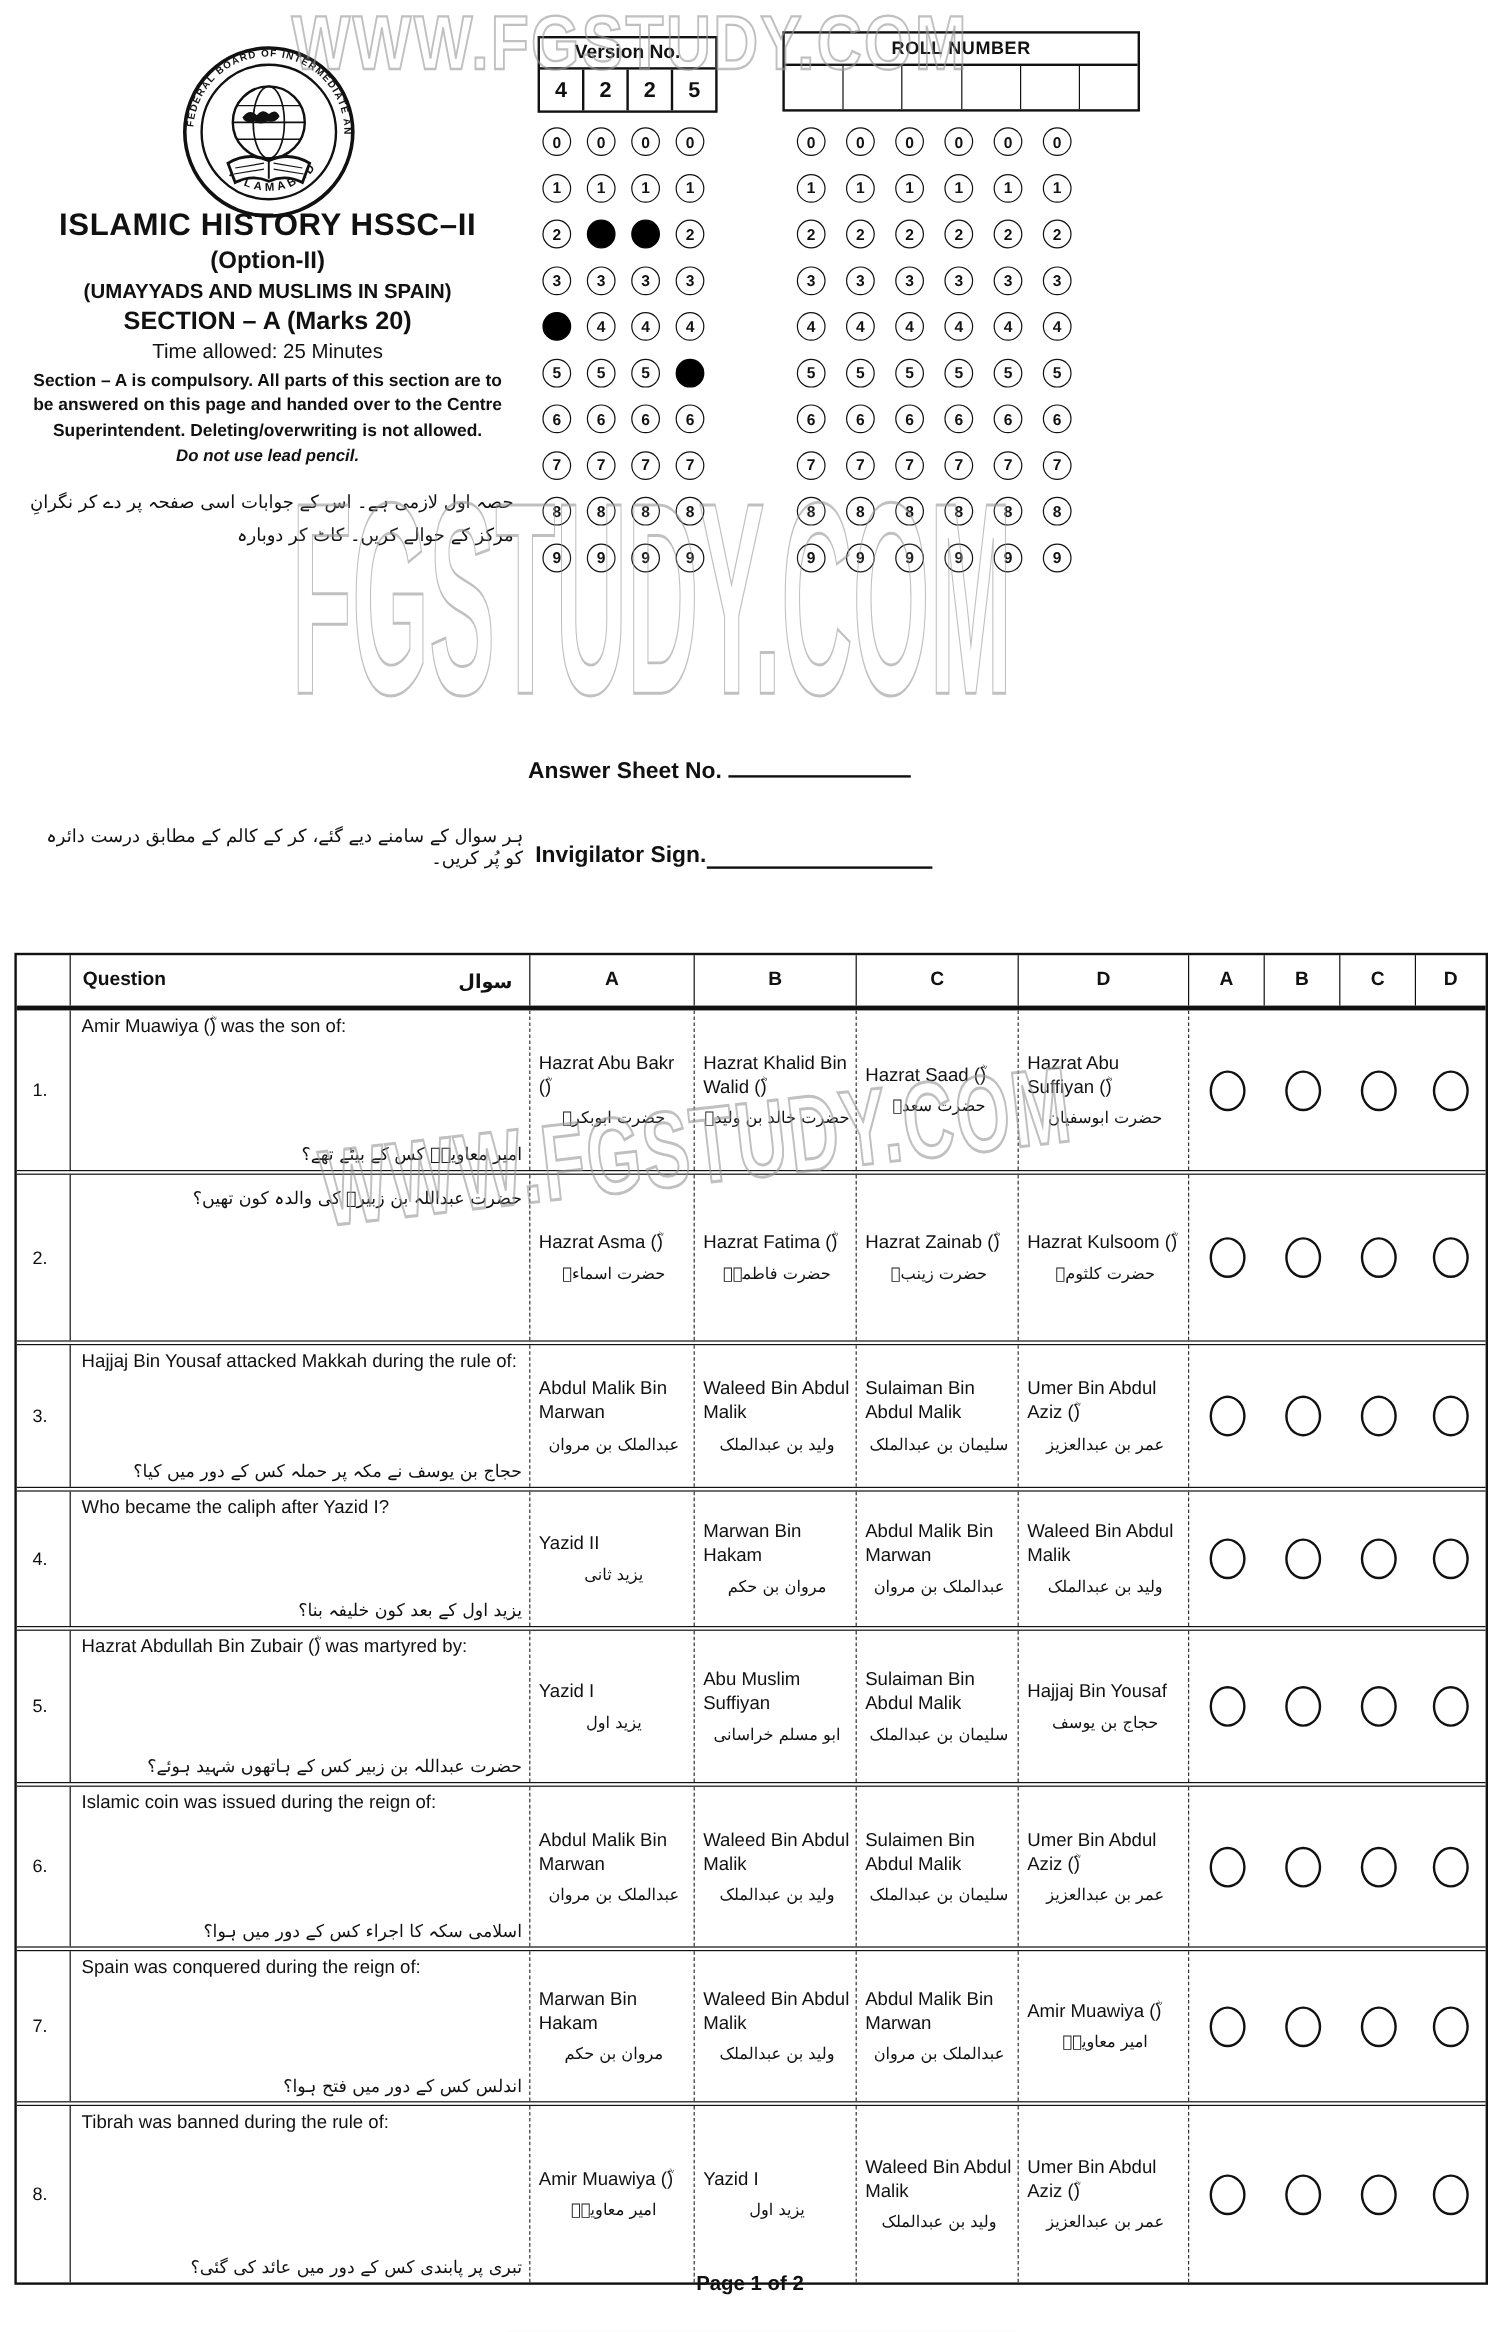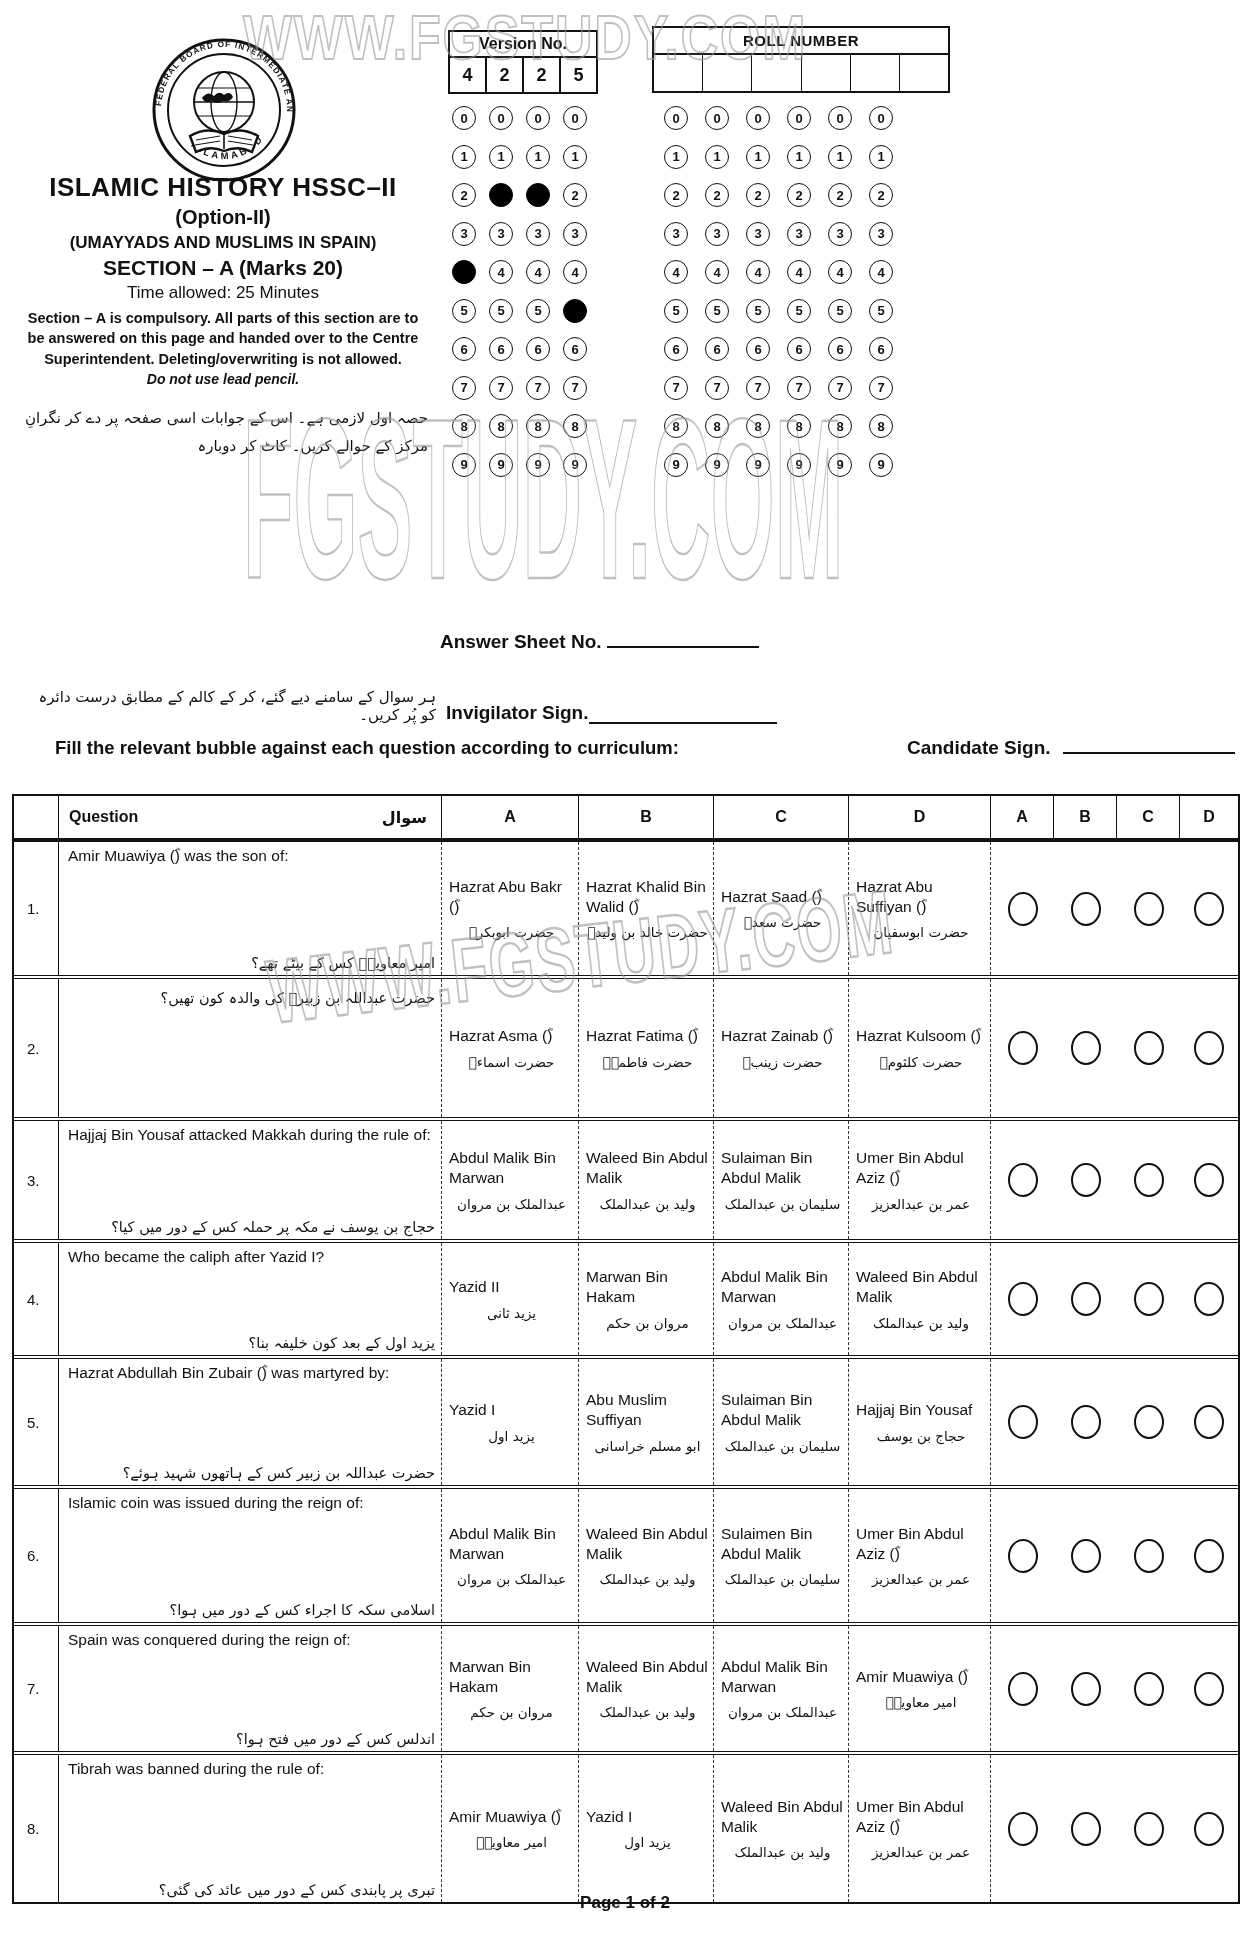--- a/index.html
+++ b/index.html
@@ -286,27 +286,20 @@
     <span>Answer Sheet No.</span>
     <span class="sig-line" style="width:152px;"></span>
   </div>
 
   <div class="invig-row">
     <span class="urdu invig-urdu">ہر سوال کے سامنے دیے گئے، کر کے کالم کے مطابق درست دائرہ کو پُر کریں۔</span>
     <span class="invig-label">Invigilator Sign.</span>
     <span class="sig-line" style="width:188px;"></span>
   </div>
 
-  <div class="fill-row">
-    <span class="fill-txt">Fill the relevant bubble against each question according to curriculum:</span>
-    <span>
-      <span class="cand-txt">Candidate Sign.</span>
-      <span class="sig-line" style="width:172px;"></span>
-    </span>
-  </div>
 
   <div class="qtable">
 
     <div class="trow thead">
       <div class="cell c-num" style="border-right:1.7px solid #111;"></div>
       <div class="cell qh">
         <span>Question</span>
         <span class="urdu" style="font-size:16px;">سوال</span>
       </div>
       <div class="cell">A</div>

